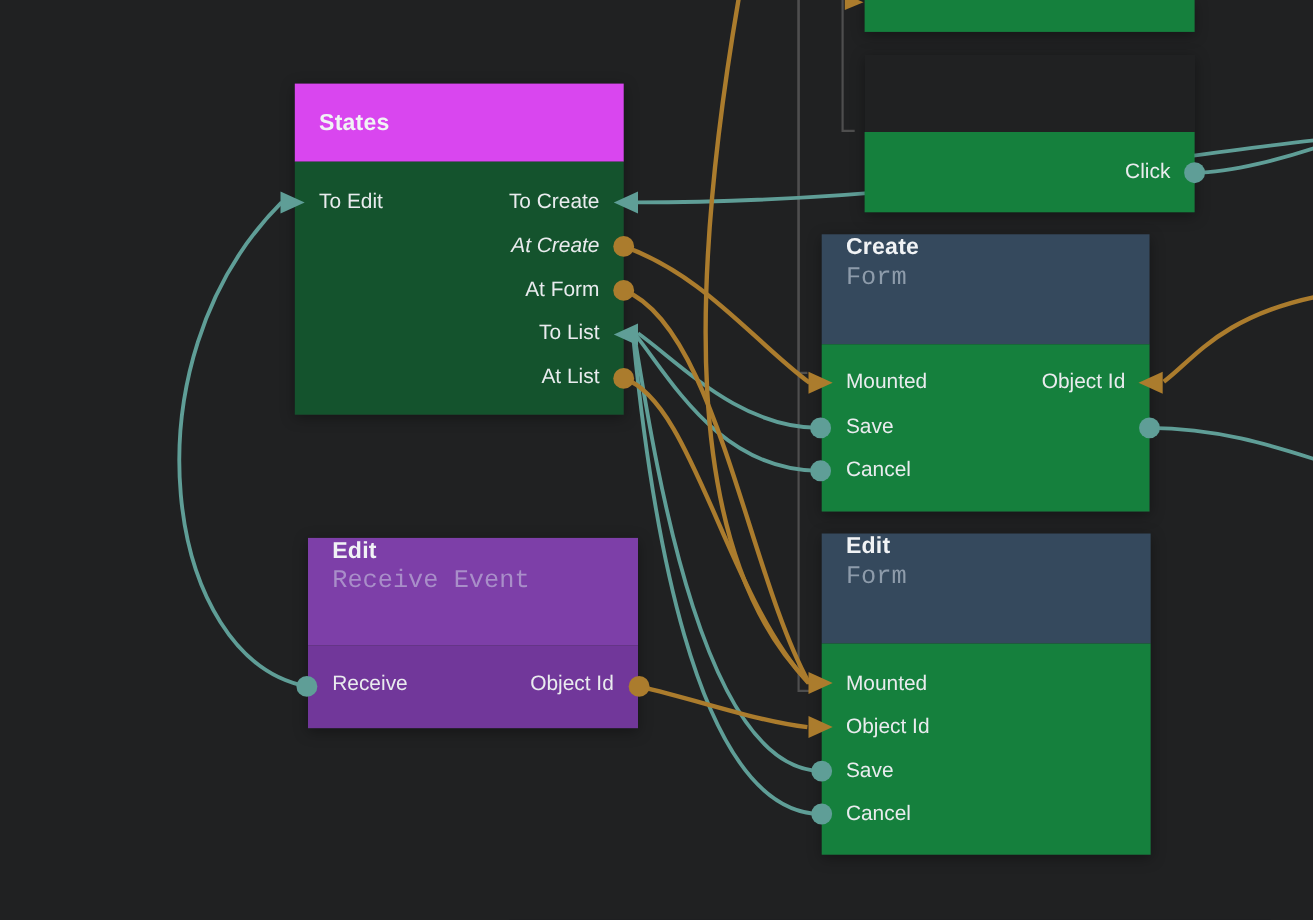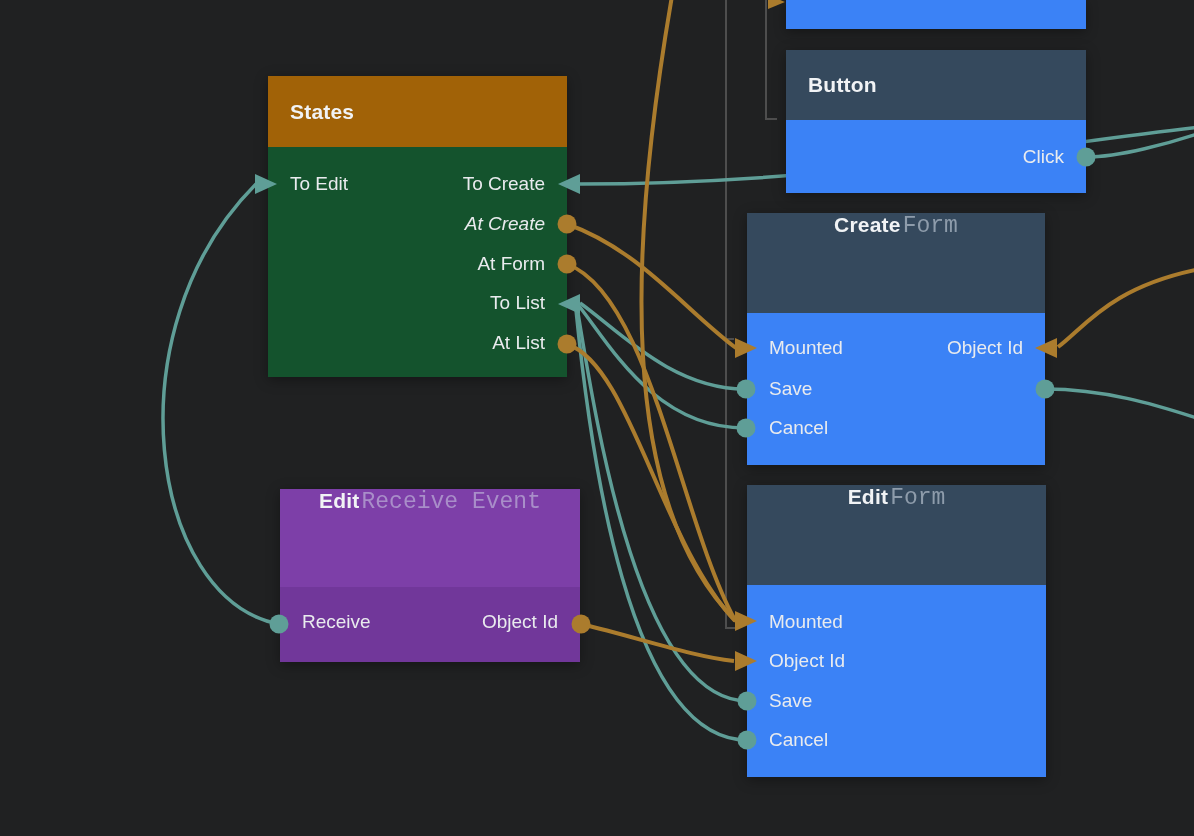--- a/index.html
+++ b/index.html
@@ -11,28 +11,28 @@
   .node .hdr{position:absolute;left:0;top:0;right:0;box-sizing:border-box;padding:0 22px;}
   .node .title{font-size:21px;font-weight:600;color:#f1f3f5;letter-spacing:.2px;}
   .node .subtitle{font-size:23px;font-weight:400;font-family:Liberation Mono, monospace;}
   .blue  .subtitle{color:#8e9cab;}
   .purple .subtitle{color:#a98ec9;}
   .port{position:absolute;height:40px;line-height:40px;font-size:19px;color:#e9ebee;white-space:nowrap;}
   .port.pl{left:22px;text-align:left;}
   .port.pr{right:22px;text-align:right;}
   
   .blue  .hdr{background:#35495d;}
-  .blue  .body{background:#3b82f6;}
-  .slate .hdr{background:#a16207;}
+  .blue  .body{background:#15803d;}
+  .slate .hdr{background:#d946ef;}
   .slate .body{background:#14532d;}
   .purple .hdr{background:#7d3fa8;}
   .purple .body{background:#71379a;}
   .body{position:absolute;left:0;right:0;bottom:0;}
   .hdr-onerow{display:flex;align-items:center;}
-  .hdr-tworow{display:flex;flex-direction:row;justify-content:center;gap:2px;}
+  .hdr-tworow{display:flex;flex-direction:column;gap:2px;}
 </style>
 </head>
 <body>
 
 <div id="canvas">
 
   <svg class="layer">
 
     <path d="M 726,0 L 726,628 L 736,628" fill="none" stroke="#4e4e4e" stroke-width="2"></path>
     <path d="M 726,0 L 726,339 L 734,339" fill="none" stroke="#4e4e4e" stroke-width="2"></path>
@@ -53,23 +53,20 @@
     <path d="M 672,-4 C 630,240 615,500 736,621" fill="none" stroke="#ab7c2d" stroke-width="4"></path>
     <path d="M 581,624 C 640,638 690,656 734,661" fill="none" stroke="#ab7c2d" stroke-width="4"></path>
     <path d="M 1200,269 C 1110,287 1085,327 1058,347" fill="none" stroke="#ab7c2d" stroke-width="4"></path>
   </svg>
 
   <div class="node blue" style="left:786px;top:0;width:300px;height:29px;">
     <div class="body" style="top:0;"></div>
   </div>
 
   <div class="node blue" style="left:786px;top:50px;width:300px;height:143px;">
-    <div class="hdr hdr-onerow" style="height:70px;">
-      <span class="title">Button</span>
-    </div>
     <div class="body" style="top:70px;">
       <span class="port pr" style="top:17px;">Click</span>
     </div>
   </div>
 
   <div class="node slate" style="left:268px;top:76px;width:299px;height:301px;">
     <div class="hdr hdr-onerow" style="height:71px;">
       <span class="title">States</span>
     </div>
     <div class="body" style="top:71px;">

